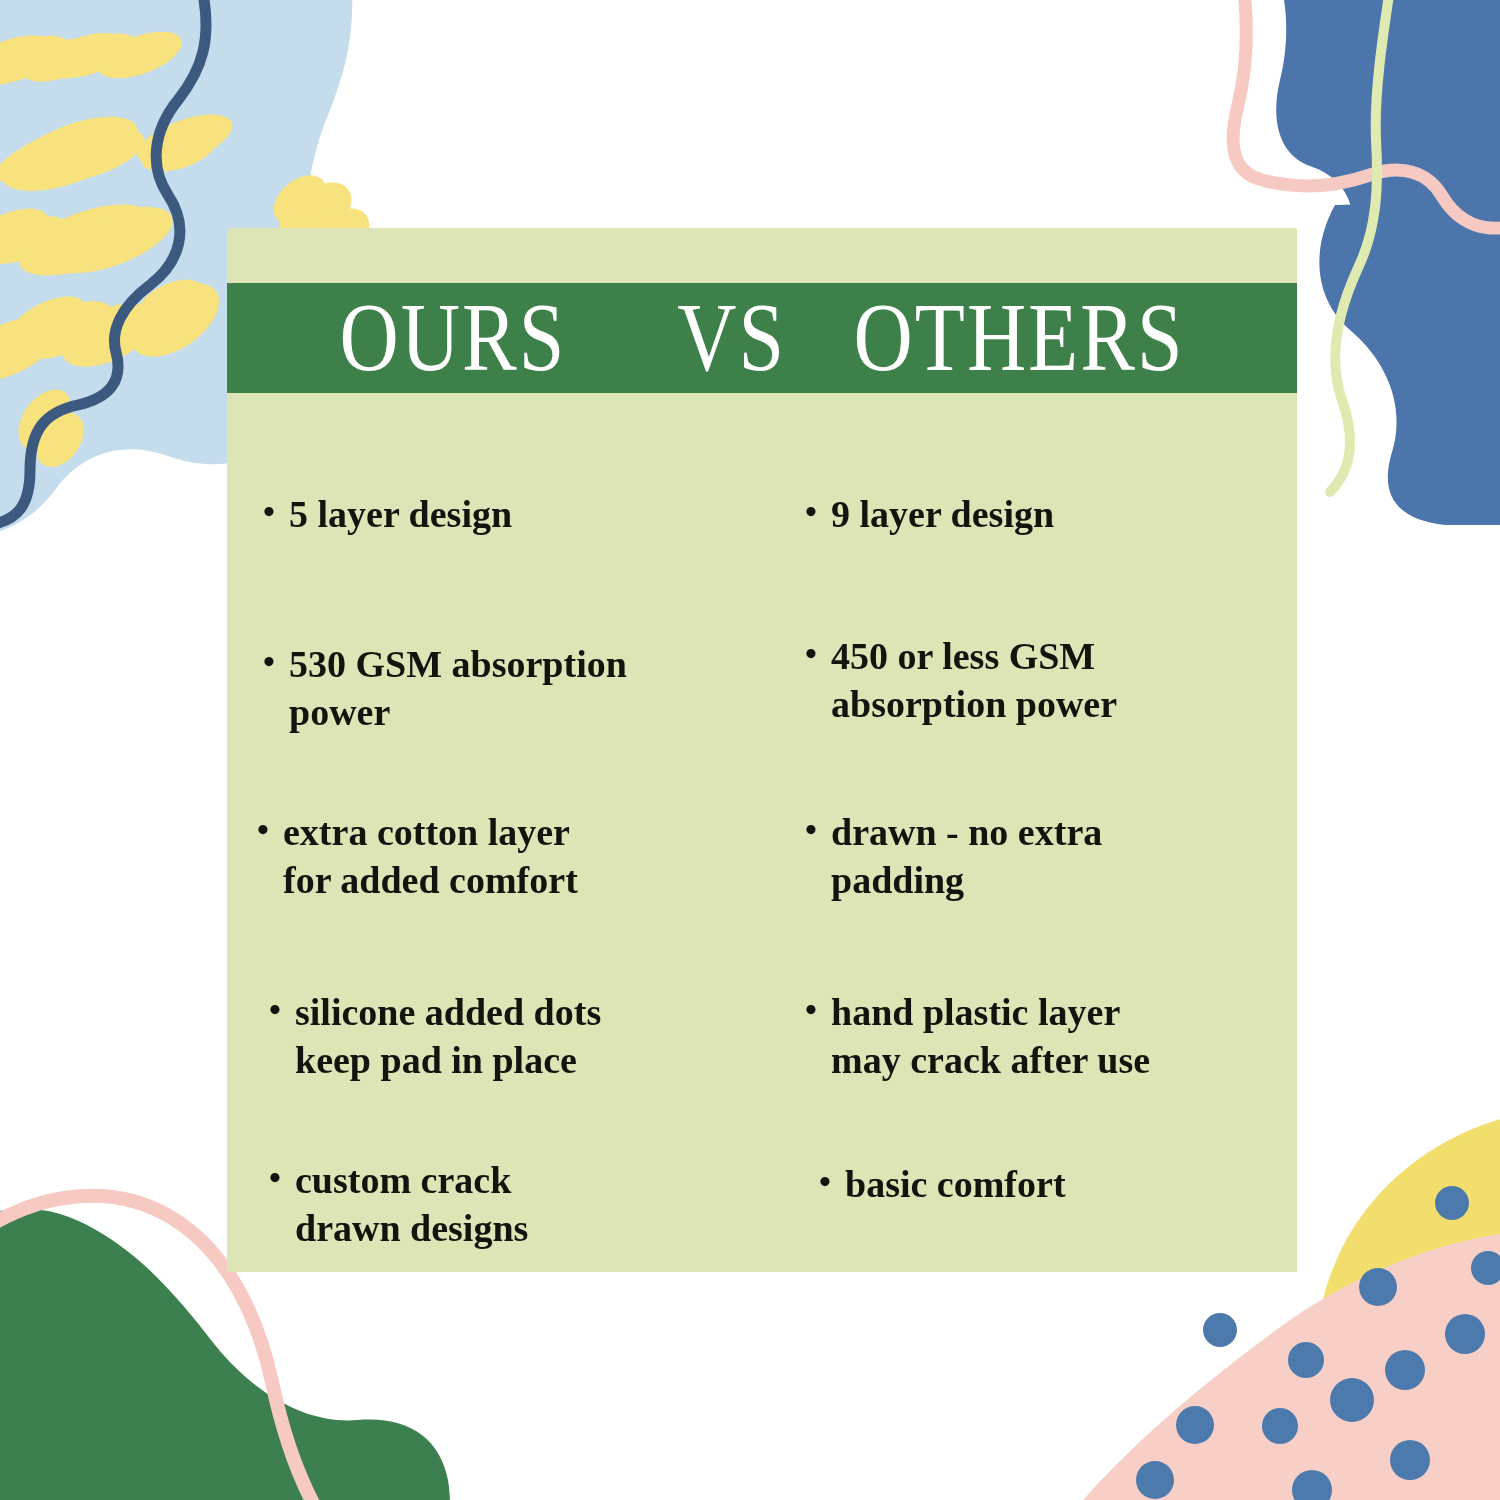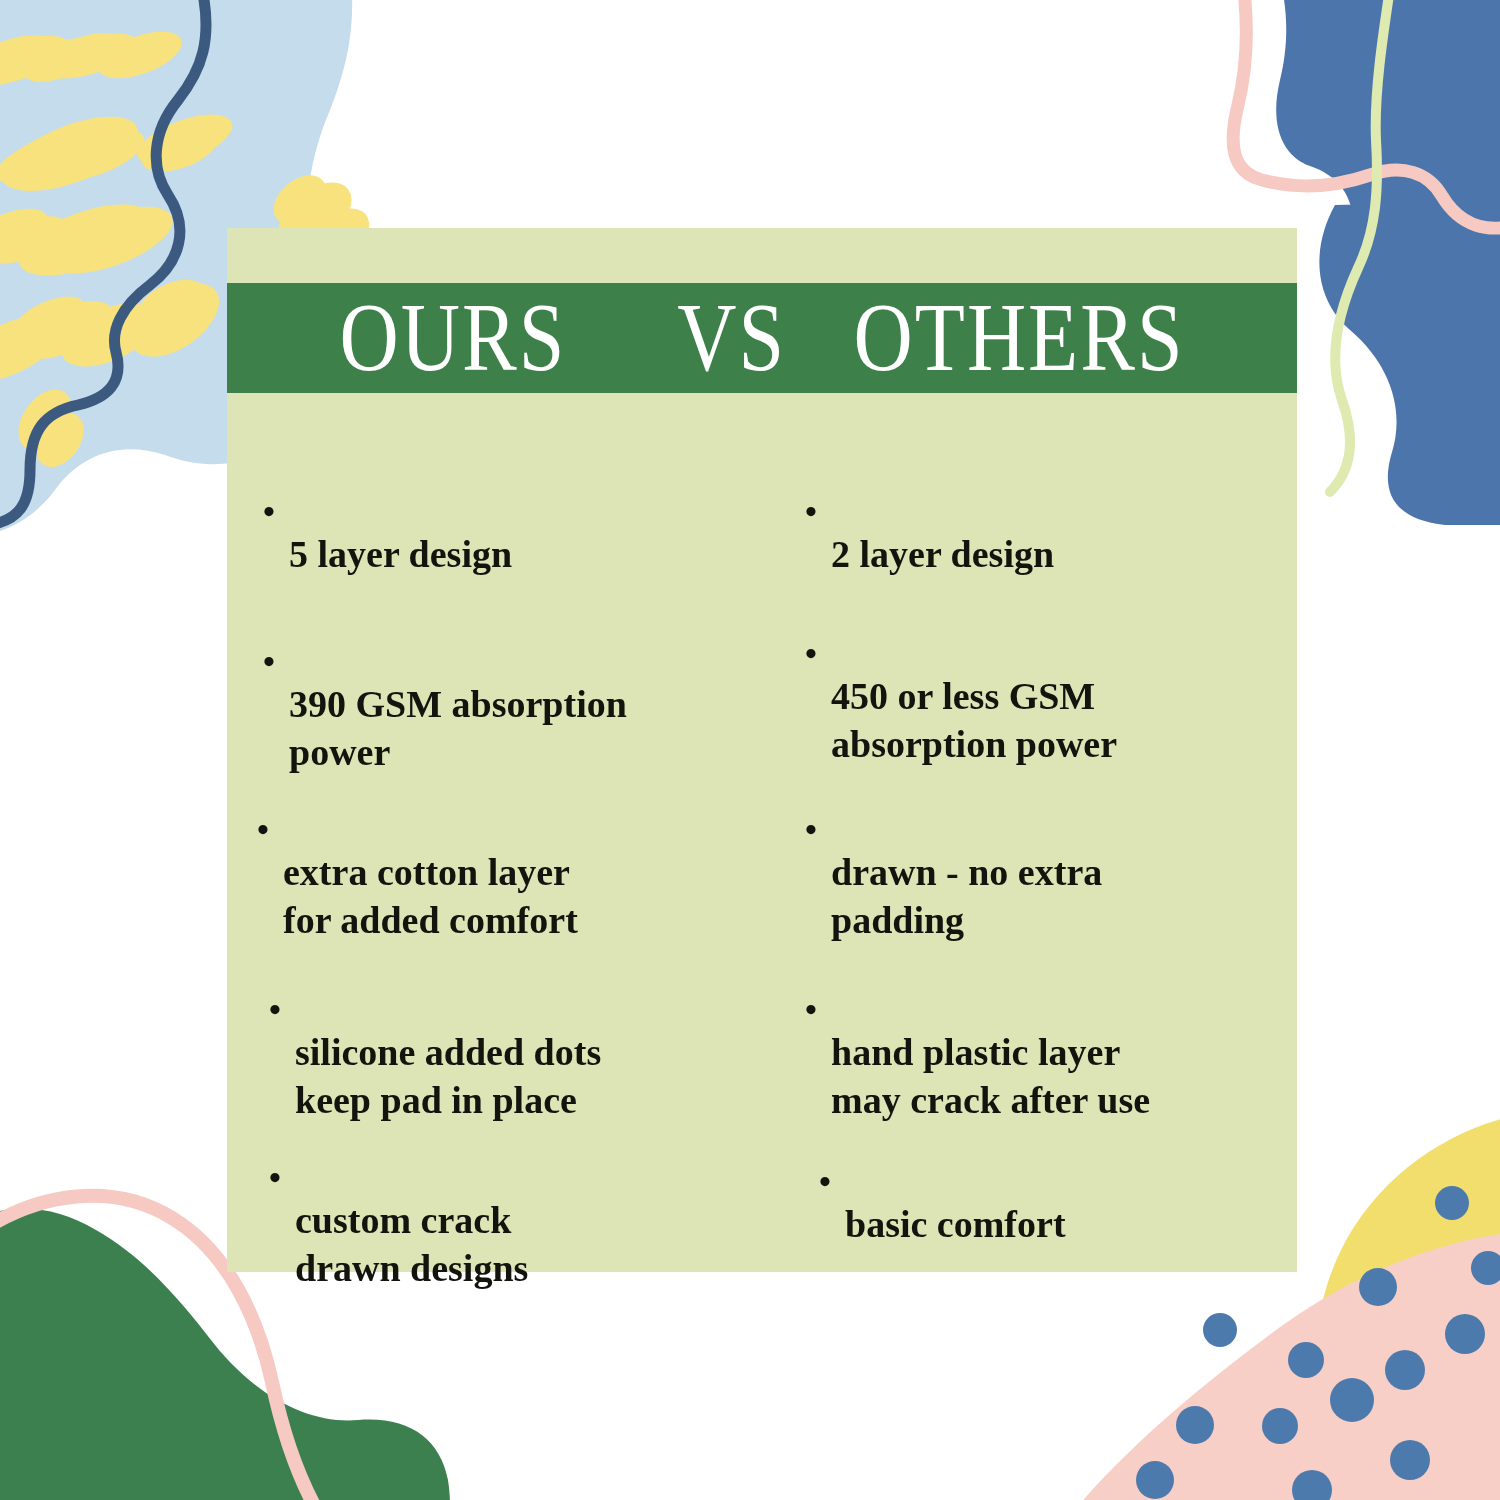--- a/index.html
+++ b/index.html
@@ -83,21 +83,20 @@
   .bullet-dot {
     flex: 0 0 auto;
     width: 26px;
     font-size: 34px;
     line-height: 1.27;
     text-align: left;
   }
   .bullet-text {
     flex: 1 1 auto;
     white-space: pre-line;
-    margin-top: 40px;
   }
 
   
   .ours  .r0 { position:absolute; left:36px;  top: 262px; width: 505px; }
   .ours  .r1 { position:absolute; left:36px;  top: 412px; width: 505px; }
   .ours  .r2 { position:absolute; left:30px;  top: 580px; width: 505px; }
   .ours  .r3 { position:absolute; left:42px;  top: 760px; width: 505px; }
   .ours  .r4 { position:absolute; left:42px;  top: 928px; width: 505px; }
 
   .others .r0 { position:absolute; left:18px; top: 262px; width: 470px; }
@@ -225,21 +224,21 @@
     <div id="columns">
 
       <div class="column ours">
         <div class="col-abs-wrap">
           <div class="bullet-row r0">
             <span class="bullet-dot">•</span>
             <span class="bullet-text">5 layer design</span>
           </div>
           <div class="bullet-row r1">
             <span class="bullet-dot">•</span>
-            <span class="bullet-text">390 GSM absorption
+            <span class="bullet-text">530 GSM absorption
 power</span>
           </div>
           <div class="bullet-row r2">
             <span class="bullet-dot">•</span>
             <span class="bullet-text">extra cotton layer
 for added comfort</span>
           </div>
           <div class="bullet-row r3">
             <span class="bullet-dot">•</span>
             <span class="bullet-text">silicone added dots
@@ -250,21 +249,21 @@
             <span class="bullet-text">custom crack
 drawn designs</span>
           </div>
         </div>
       </div>
 
       <div class="column others">
         <div class="col-abs-wrap">
           <div class="bullet-row r0">
             <span class="bullet-dot">•</span>
-            <span class="bullet-text">2  layer design</span>
+            <span class="bullet-text">9  layer design</span>
           </div>
           <div class="bullet-row r1">
             <span class="bullet-dot">•</span>
             <span class="bullet-text">450 or less GSM
 absorption power</span>
           </div>
           <div class="bullet-row r2">
             <span class="bullet-dot">•</span>
             <span class="bullet-text">drawn - no extra
 padding</span>

